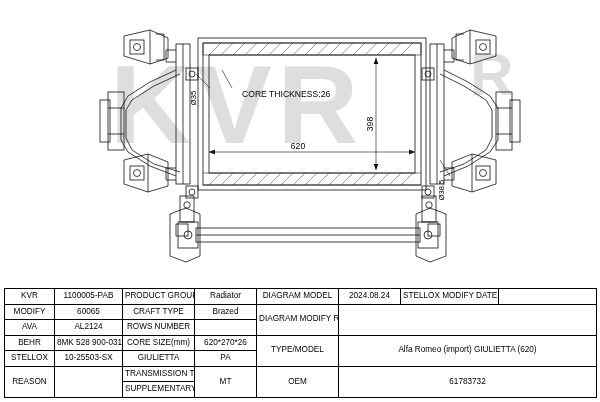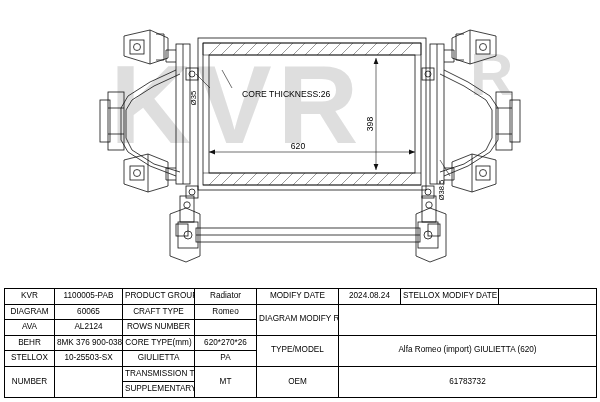--- a/index.html
+++ b/index.html
@@ -259,60 +259,60 @@
       <col style="width:98px">
         <col style="width:98px">
     </colgroup>
     <tbody>
 
       <tr>
         <td class="lbl">KVR</td>
         <td>1100005-PAB</td>
         <td class="lbl">PRODUCT GROUP</td>
         <td>Radiator</td>
-        <td class="lbl">MODIFY DATE</td>
+        <td class="lbl">DIAGRAM MODEL</td>
         <td>2024.08.24</td>
         <td class="lbl">STELLOX MODIFY DATE</td>
         <td></td>
       </tr>
 
       <tr>
-        <td class="lbl">DIAGRAM</td>
+        <td class="lbl">MODIFY</td>
         <td>60065</td>
         <td class="lbl">CRAFT TYPE</td>
-        <td>Romeo</td>
+        <td>Brazed</td>
         <td class="lbl wide" rowspan="2">DIAGRAM MODIFY REASON</td>
         <td colspan="3" rowspan="2"></td>
       </tr>
 
       <tr>
         <td class="lbl">AVA</td>
         <td>AL2124</td>
         <td class="lbl">ROWS NUMBER</td>
         <td></td>
       </tr>
 
       <tr>
         <td class="lbl">BEHR</td>
-        <td>8MK 376 900-038</td>
-        <td class="lbl">CORE TYPE(mm)</td>
+        <td>8MK 528 900-031</td>
+        <td class="lbl">CORE SIZE(mm)</td>
         <td>620*270*26</td>
         <td class="lbl" rowspan="2">TYPE/MODEL</td>
         <td colspan="3" rowspan="2" class="wide">Alfa Romeo (import) GIULIETTA (620)</td>
       </tr>
 
       <tr>
         <td class="lbl">STELLOX</td>
         <td>10-25503-SX</td>
         <td class="lbl">GIULIETTA</td>
         <td>PA</td>
       </tr>
 
       <tr>
-        <td class="lbl" rowspan="2">NUMBER</td>
+        <td class="lbl" rowspan="2">REASON</td>
         <td rowspan="2"></td>
         <td class="lbl wide">TRANSMISSION TYPE</td>
         <td rowspan="2">MT</td>
         <td class="lbl" rowspan="2">OEM</td>
         <td colspan="3" rowspan="2">61783732</td>
       </tr>
 
       <tr>
         <td class="lbl">SUPPLEMENTARY</td>
       </tr>

